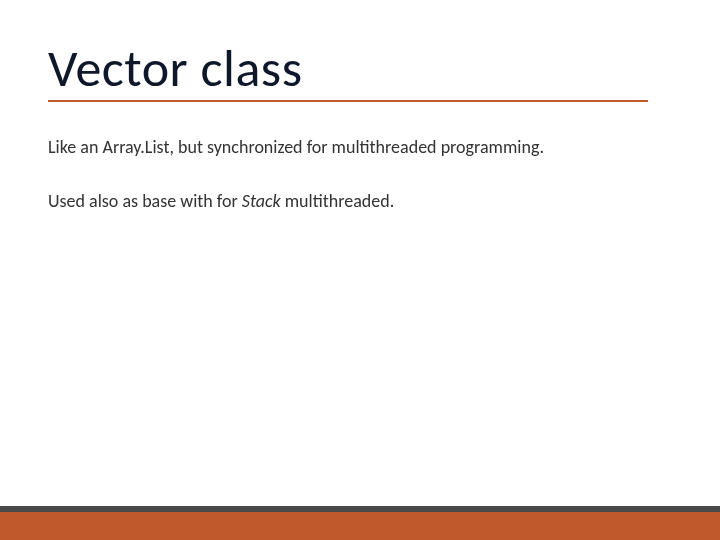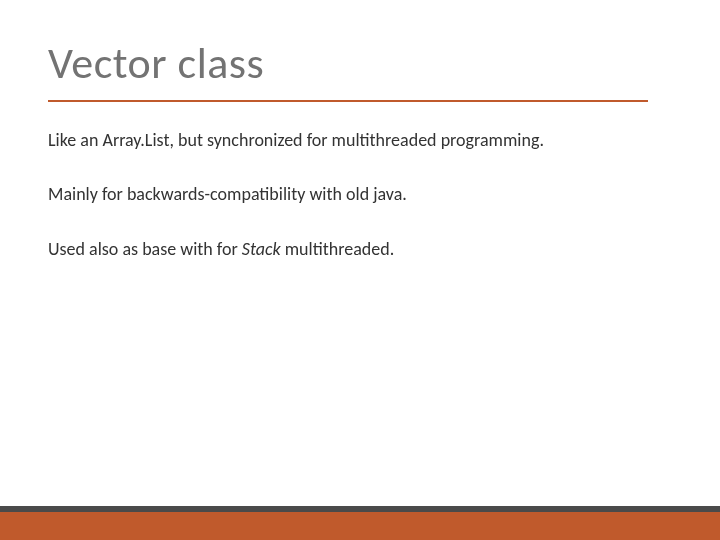--- a/index.html
+++ b/index.html
@@ -15,44 +15,44 @@
   .slide {
     position: relative;
     width: 720px;
     height: 540px;
     box-sizing: border-box;
   }
   .title {
     position: absolute;
     left: 48px;
     top: 36px;
-    font-size: 44px;
+    font-size: 52px;
     font-weight: 400;
-    color: #737373;
+    color: #0f172a;
     letter-spacing: 0.5px;
   }
   .rule {
     position: absolute;
     left: 48px;
     top: 100px;
     width: 600px;
     height: 0;
     border-top: 2px solid #c05a2c;
   }
   .body {
     position: absolute;
     left: 48px;
     top: 120px;
     width: 610px;
     font-size: 18px;
     line-height: 1.35;
     color: #333;
   }
   .body p {
-    margin: 8px 0 30px 0;
+    margin: 15px 0 30px 0;
   }
   .body em {
     font-style: italic;
     text-align: right;
   }
   .footer {
     position: absolute;
     left: 0;
     bottom: 0;
     width: 720px;
@@ -79,21 +79,20 @@
 <body>
 
 <div class="slide">
 
   <div class="title">Vector class</div>
 
   <div class="rule"></div>
 
   <div class="body">
     <p>Like an Array.List, but synchronized for multithreaded programming.</p>
-    <p>Mainly for backwards-compatibility with old java.</p>
     <p>
       <span>Used also as base with for </span><em>Stack</em><span> multithreaded.</span>
     </p>
   </div>
 
   <div class="footer">
     <div class="footer-stripe"></div>
     <div class="footer-band"></div>
   </div>
 

